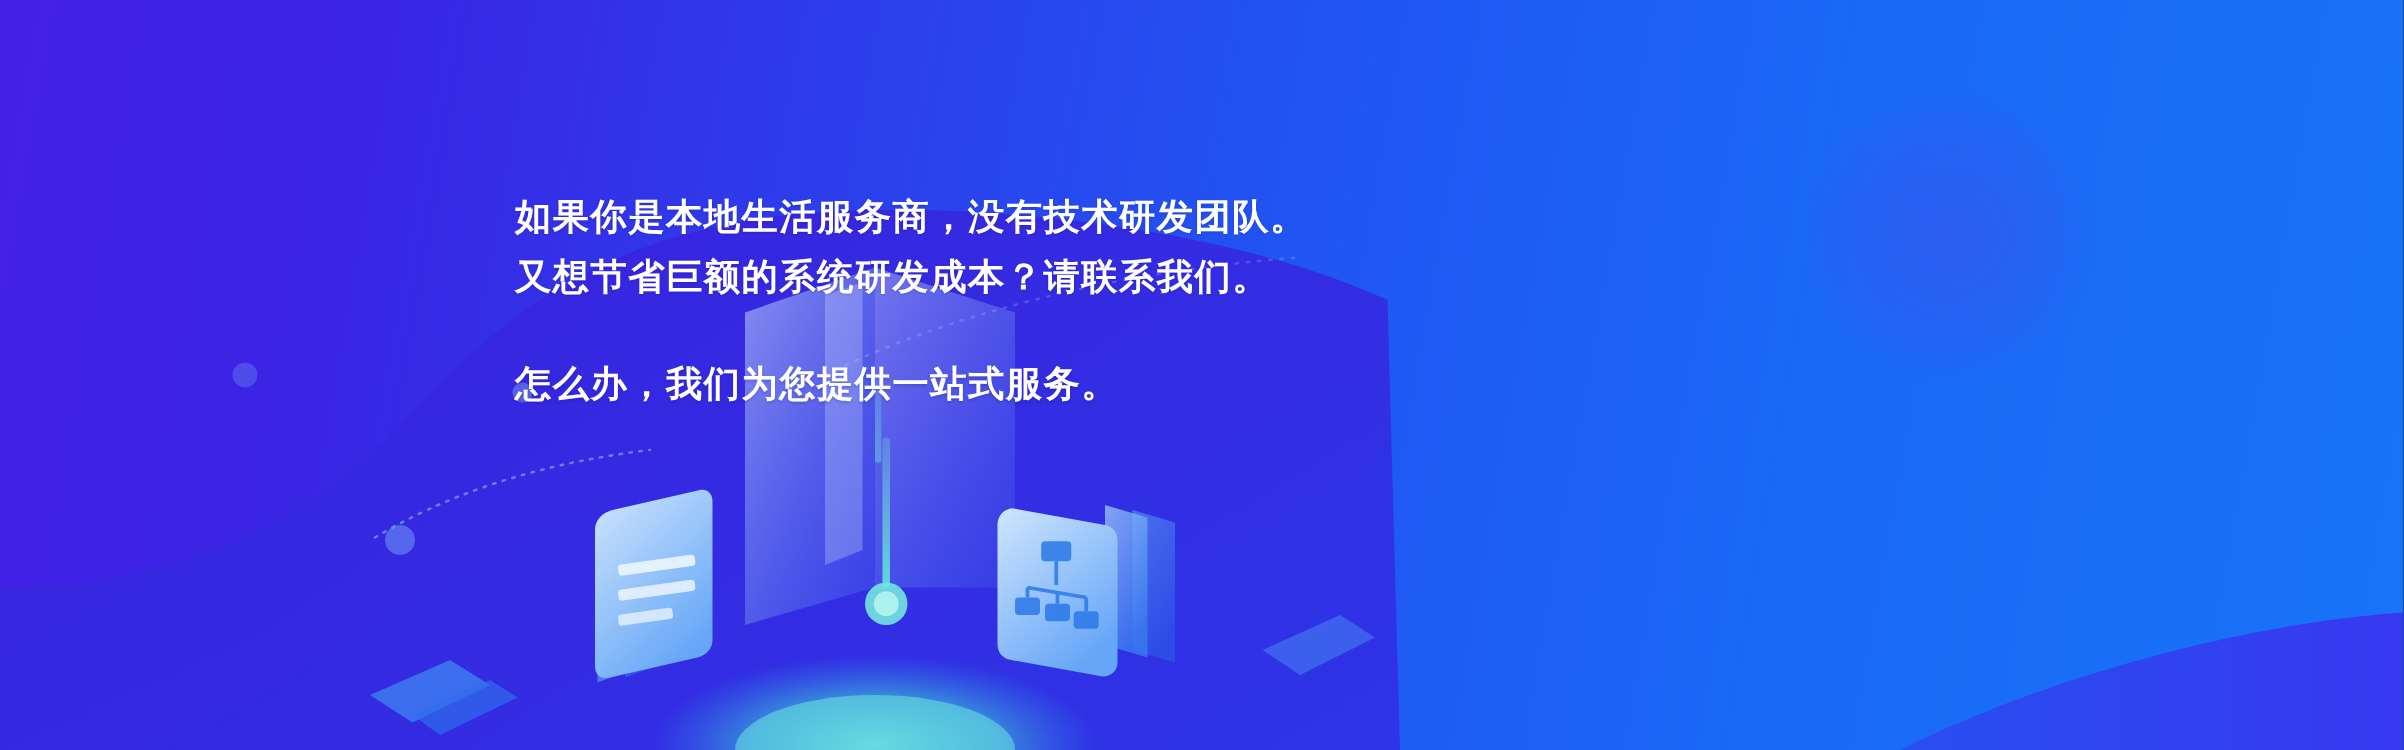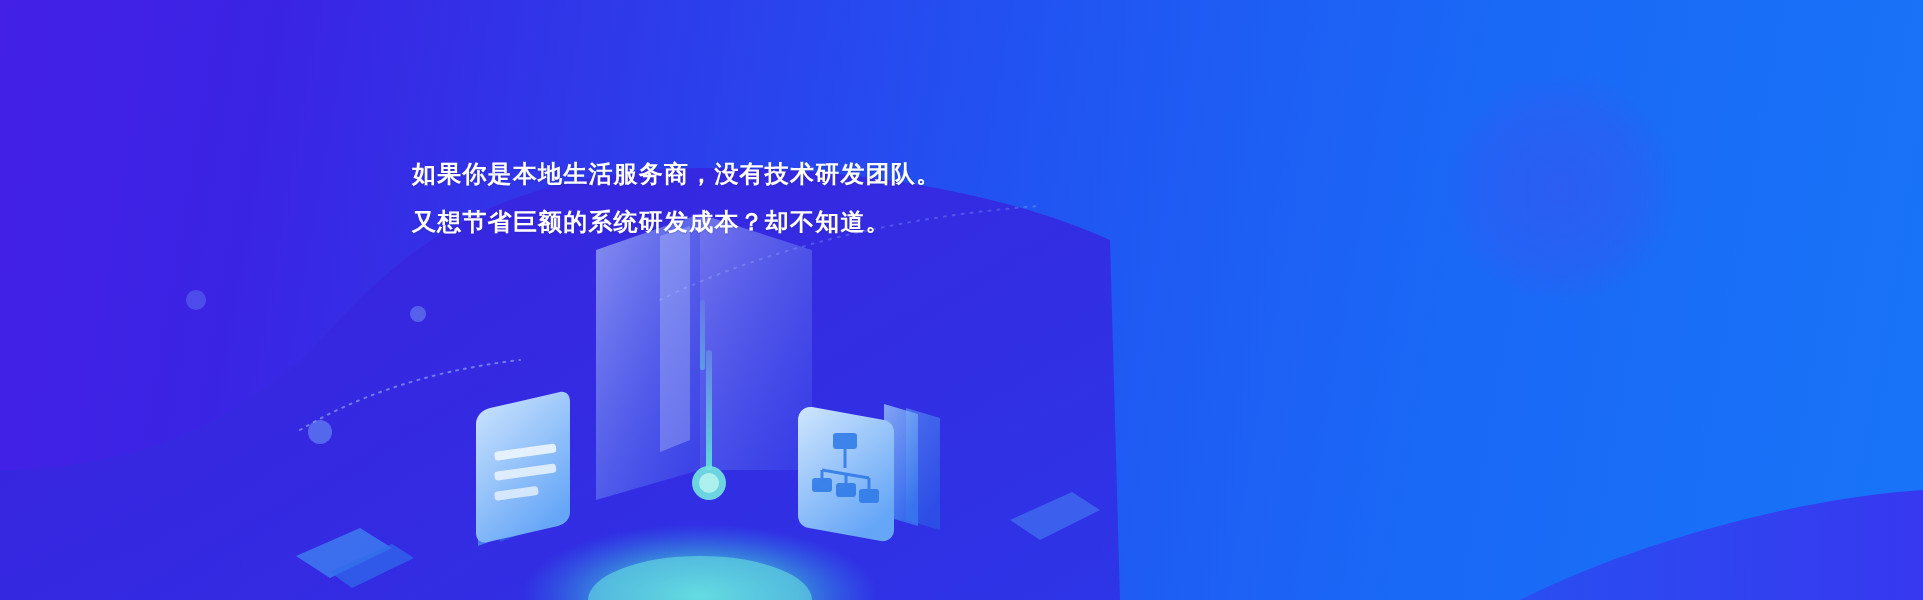--- a/index.html
+++ b/index.html
@@ -17,21 +17,21 @@
     position:absolute;
     left:412px;
     top:150px;
     z-index:40;
     color:#ffffff;
   }
   .para{margin:0 0 38px 0;}
   .para:last-child{margin-bottom:0;}
   .line{
     display:block;
-    font-size:24px;
+    font-size:29px;
     font-weight:bold;
     line-height:48px;
     letter-spacing:1.2px;
     color:#ffffff;
     white-space:nowrap;
     text-shadow:0 1px 2px rgba(12,20,90,.18);
   }
 </style>
 </head>
 <body>
@@ -145,21 +145,22 @@
 
     <path d="M296,556 L360,528 L392,548 L330,578 Z" fill="#3f86f2" opacity=".75"></path>
     <path d="M330,572 L392,544 L414,558 L352,588 Z" fill="#2f6ceb" opacity=".7"></path>
     <path d="M1010,520 L1072,492 L1100,510 L1040,540 Z" fill="#4a8ef4" opacity=".5"></path>
   </svg>
 
   <div class="copy">
 
     <p class="para">
       <span class="line">如果你是本地生活服务商，没有技术研发团队。</span>
-      <span class="line">又想节省巨额的系统研发成本？却不知道。</span>
+      <span class="line">又想节省巨额的系统研发成本？请联系我们。</span>
     </p>
 
     <p class="para">
+      <span class="line">怎么办，我们为您提供一站式服务。</span>
     </p>
 
   </div>
 
 </div>
 
 </body></html>

